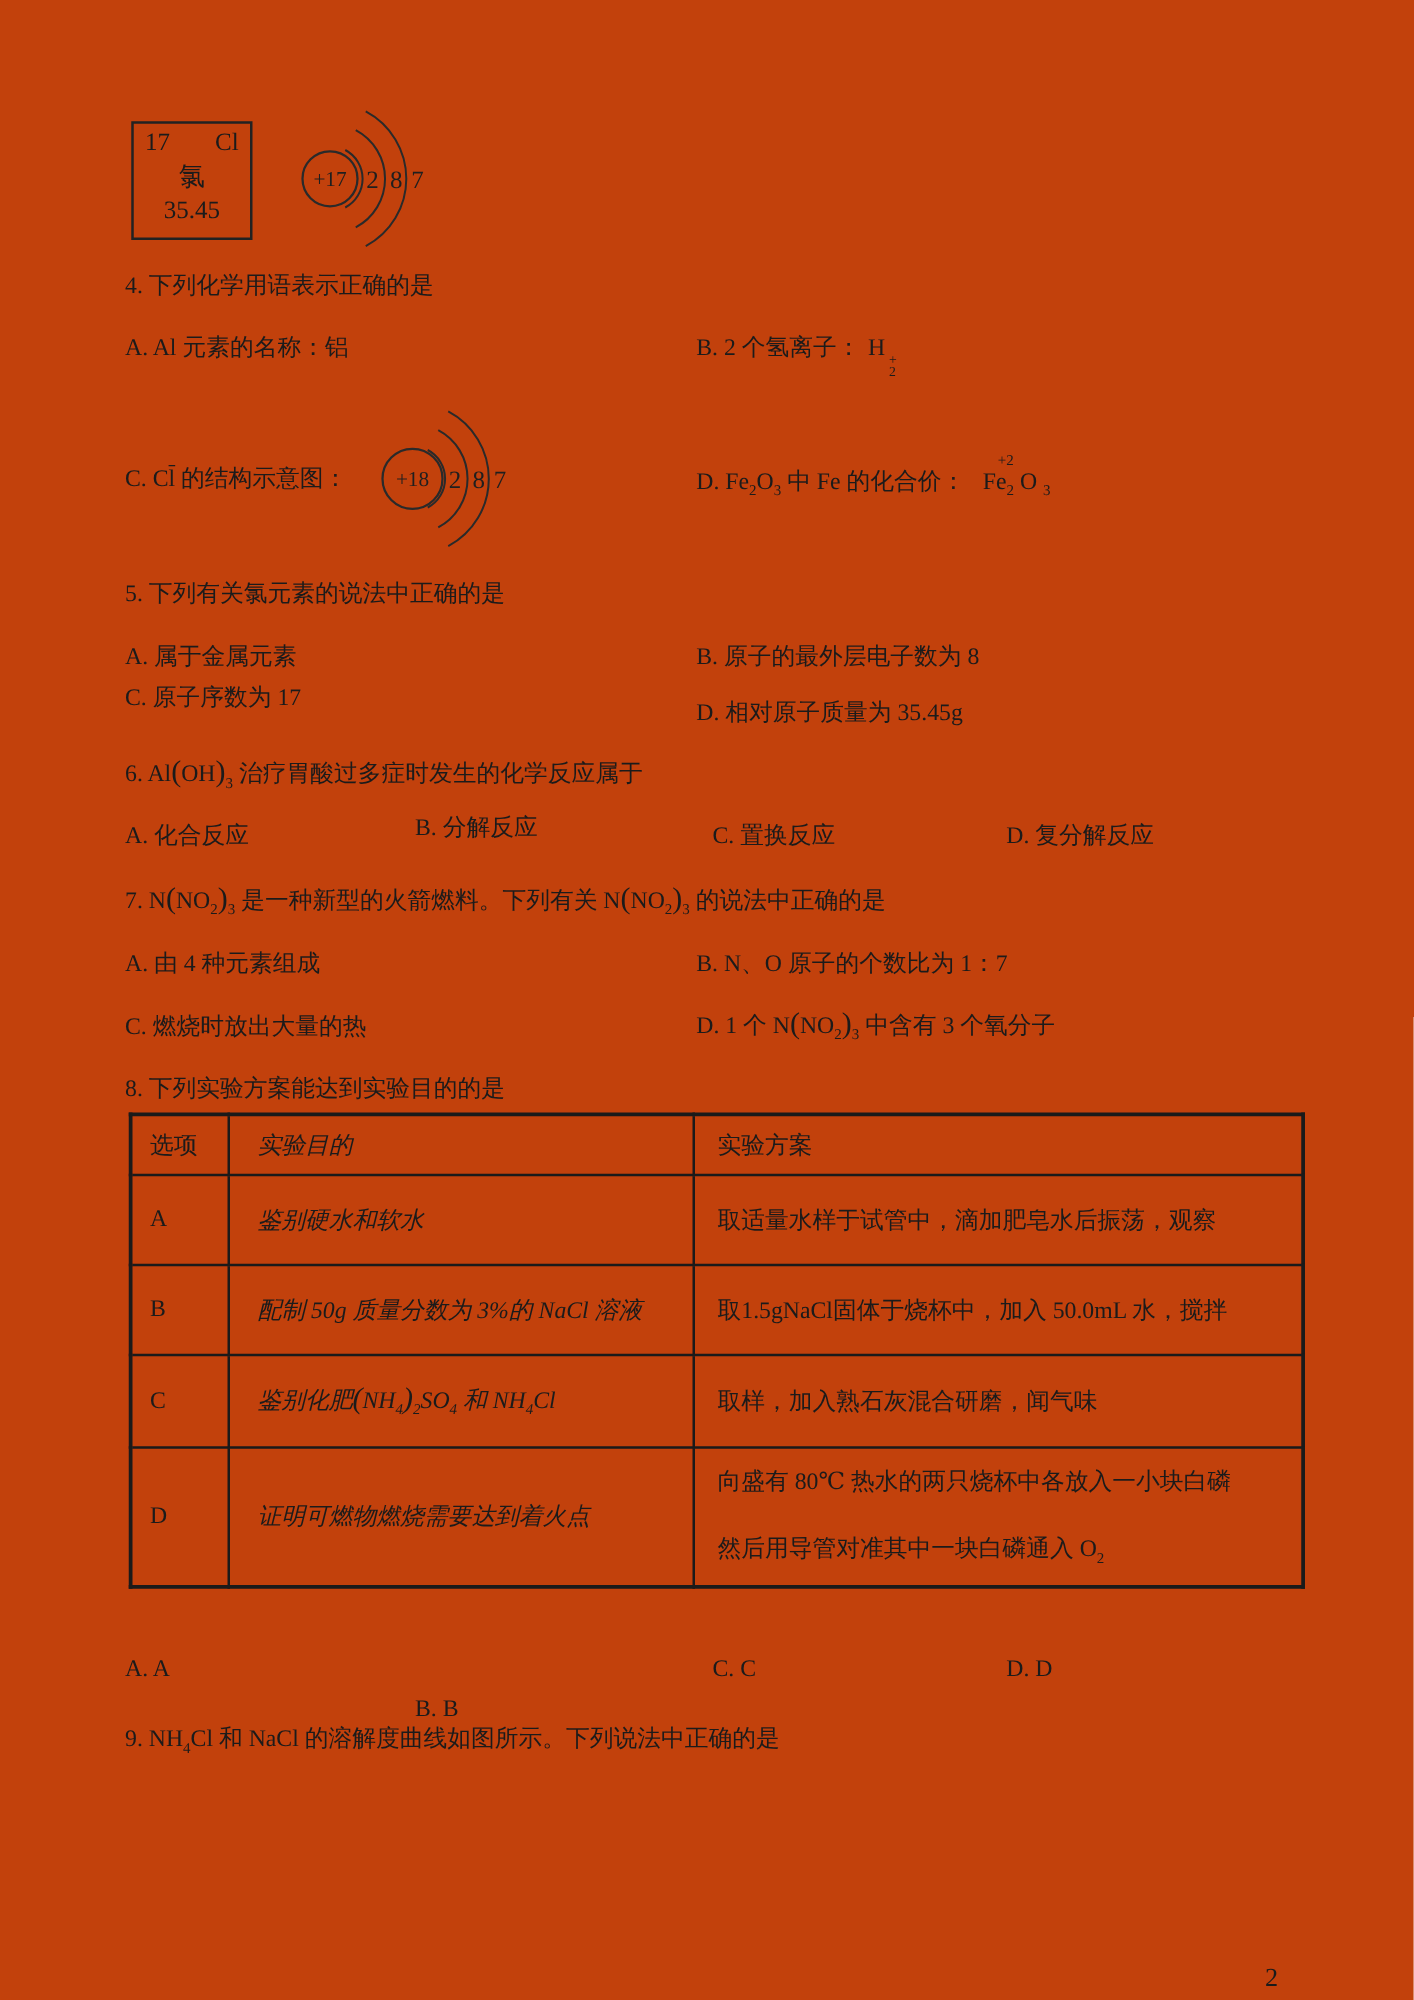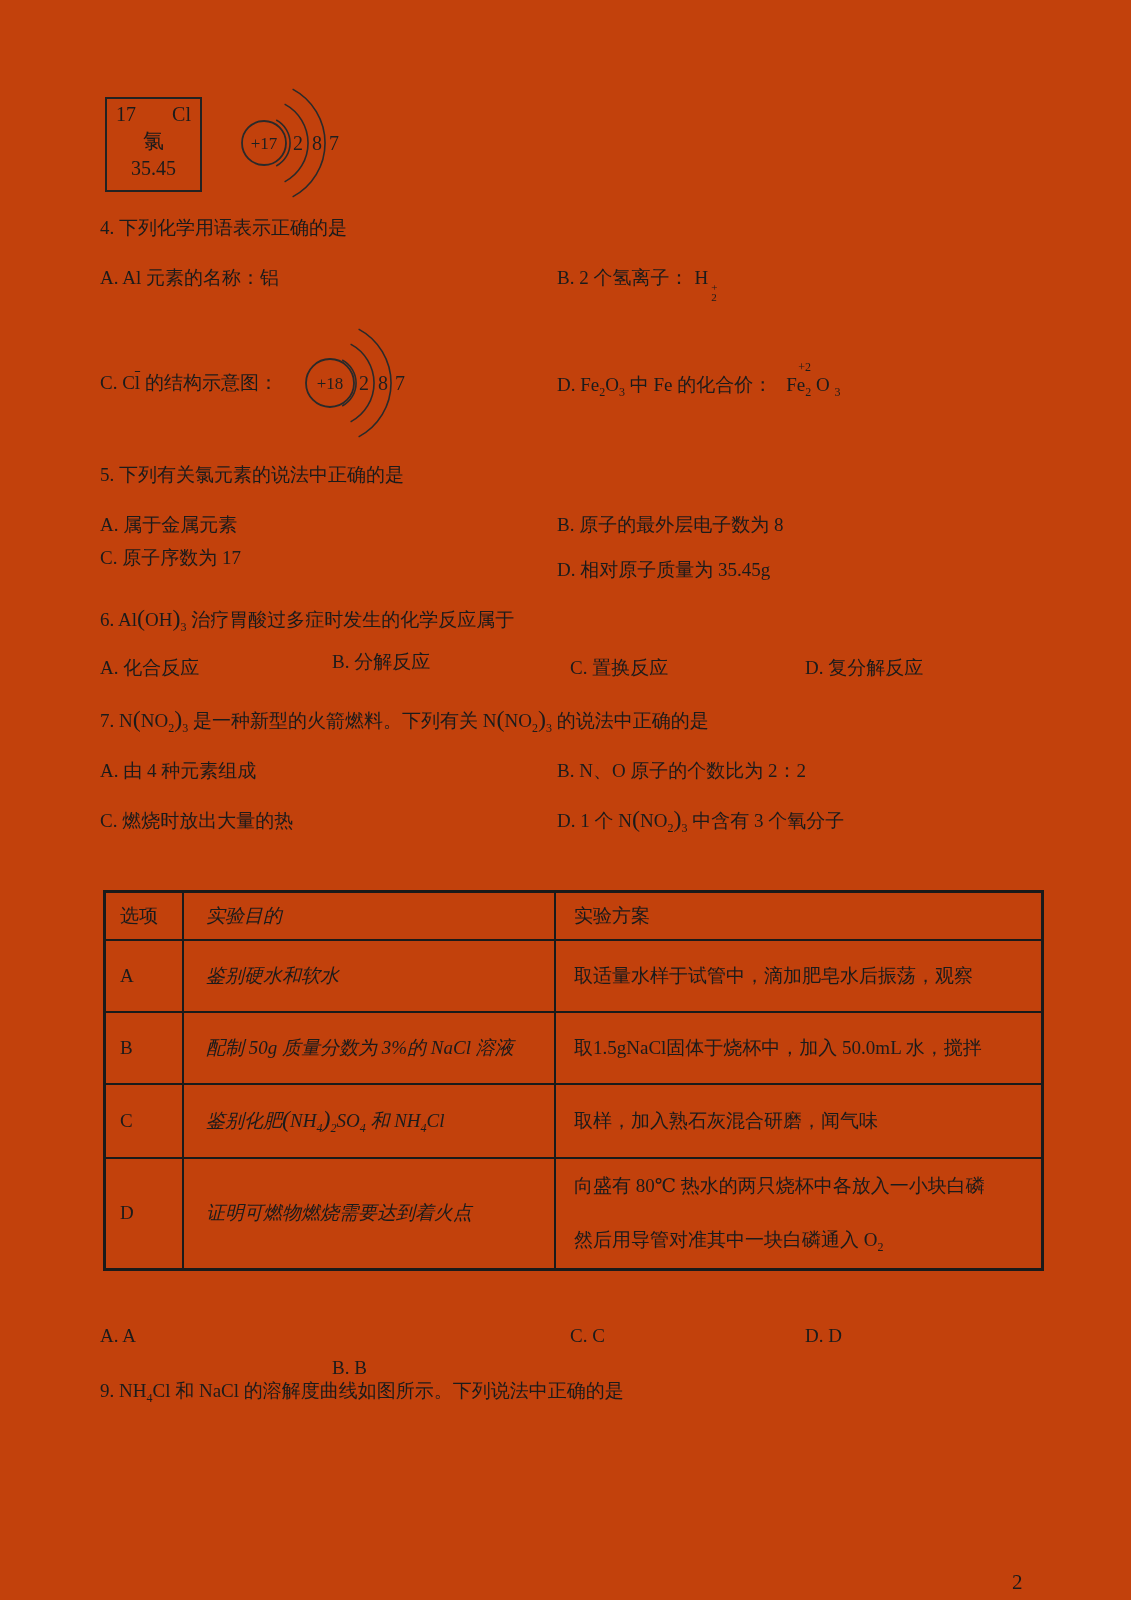--- a/index.html
+++ b/index.html
@@ -93,24 +93,25 @@
   <span class="abs" style="left:557px;top:557px">D. 相对原子质量为 35.45g</span>
 
   <div class="abs" style="left:100px;top:605px">6. Al<span class="bp">(</span>OH<span class="bp">)</span><sub>3</sub> 治疗胃酸过多症时发生的化学反应属于</div>
   <span class="abs" style="left:100px;top:655px">A. 化合反应</span>
   <span class="abs" style="left:332px;top:649px">B. 分解反应</span>
   <span class="abs" style="left:570px;top:655px">C. 置换反应</span>
   <span class="abs" style="left:805px;top:655px">D. 复分解反应</span>
 
   <div class="abs" style="left:100px;top:706px">7. N<span class="bp">(</span>NO<sub>2</sub><span class="bp">)</span><sub>3</sub> 是一种新型的火箭燃料。下列有关 N<span class="bp">(</span>NO<sub>2</sub><span class="bp">)</span><sub>3</sub> 的说法中正确的是</div>
   <span class="abs" style="left:100px;top:758px">A. 由 4 种元素组成</span>
-  <span class="abs" style="left:557px;top:758px">B. N、O 原子的个数比为 2：2</span>
+  <span class="abs" style="left:557px;top:758px">B. N、O 原子的个数比为 1：7</span>
   <span class="abs" style="left:100px;top:808px">C. 燃烧时放出大量的热</span>
   <span class="abs" style="left:557px;top:806px">D. 1 个 N<span class="bp">(</span>NO<sub>2</sub><span class="bp">)</span><sub>3</sub> 中含有 3 个氧分子</span>
 
+  <div class="abs" style="left:100px;top:858px">8. 下列实验方案能达到实验目的的是</div>
 
   <table class="exp abs" style="left:103px;top:890px">
     <tbody>
       <tr style="height:48px">
         <th class="c-opt">选项</th>
         <th class="c-purp">实验目的</th>
         <th class="c-plan">实验方案</th>
       </tr>
       <tr style="height:72px">
         <td class="c-opt">A</td>

